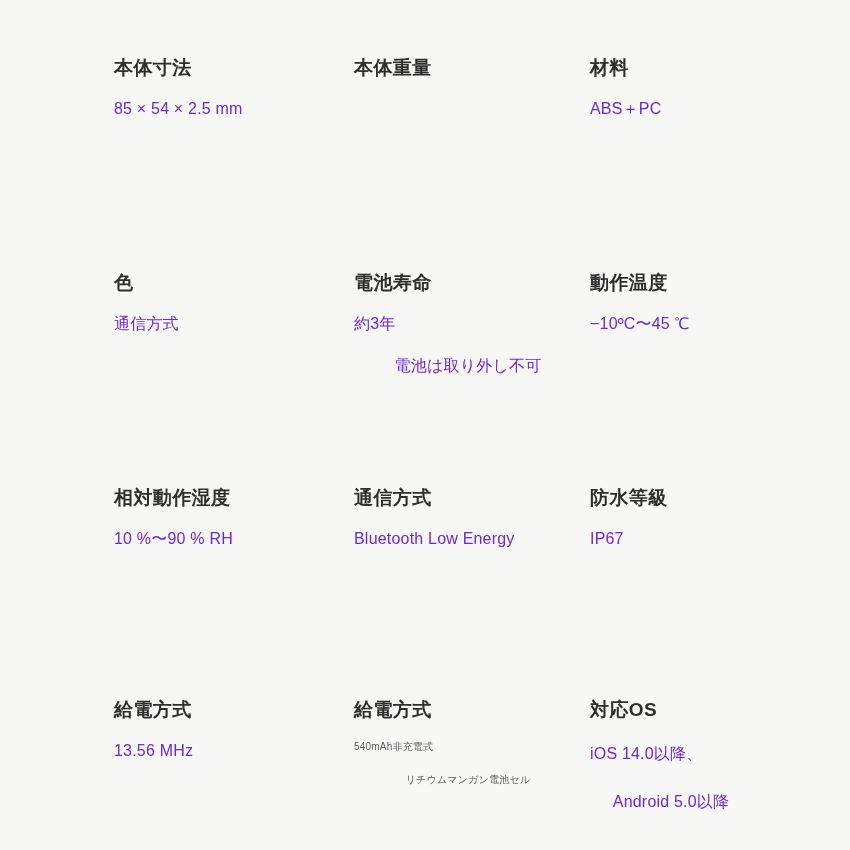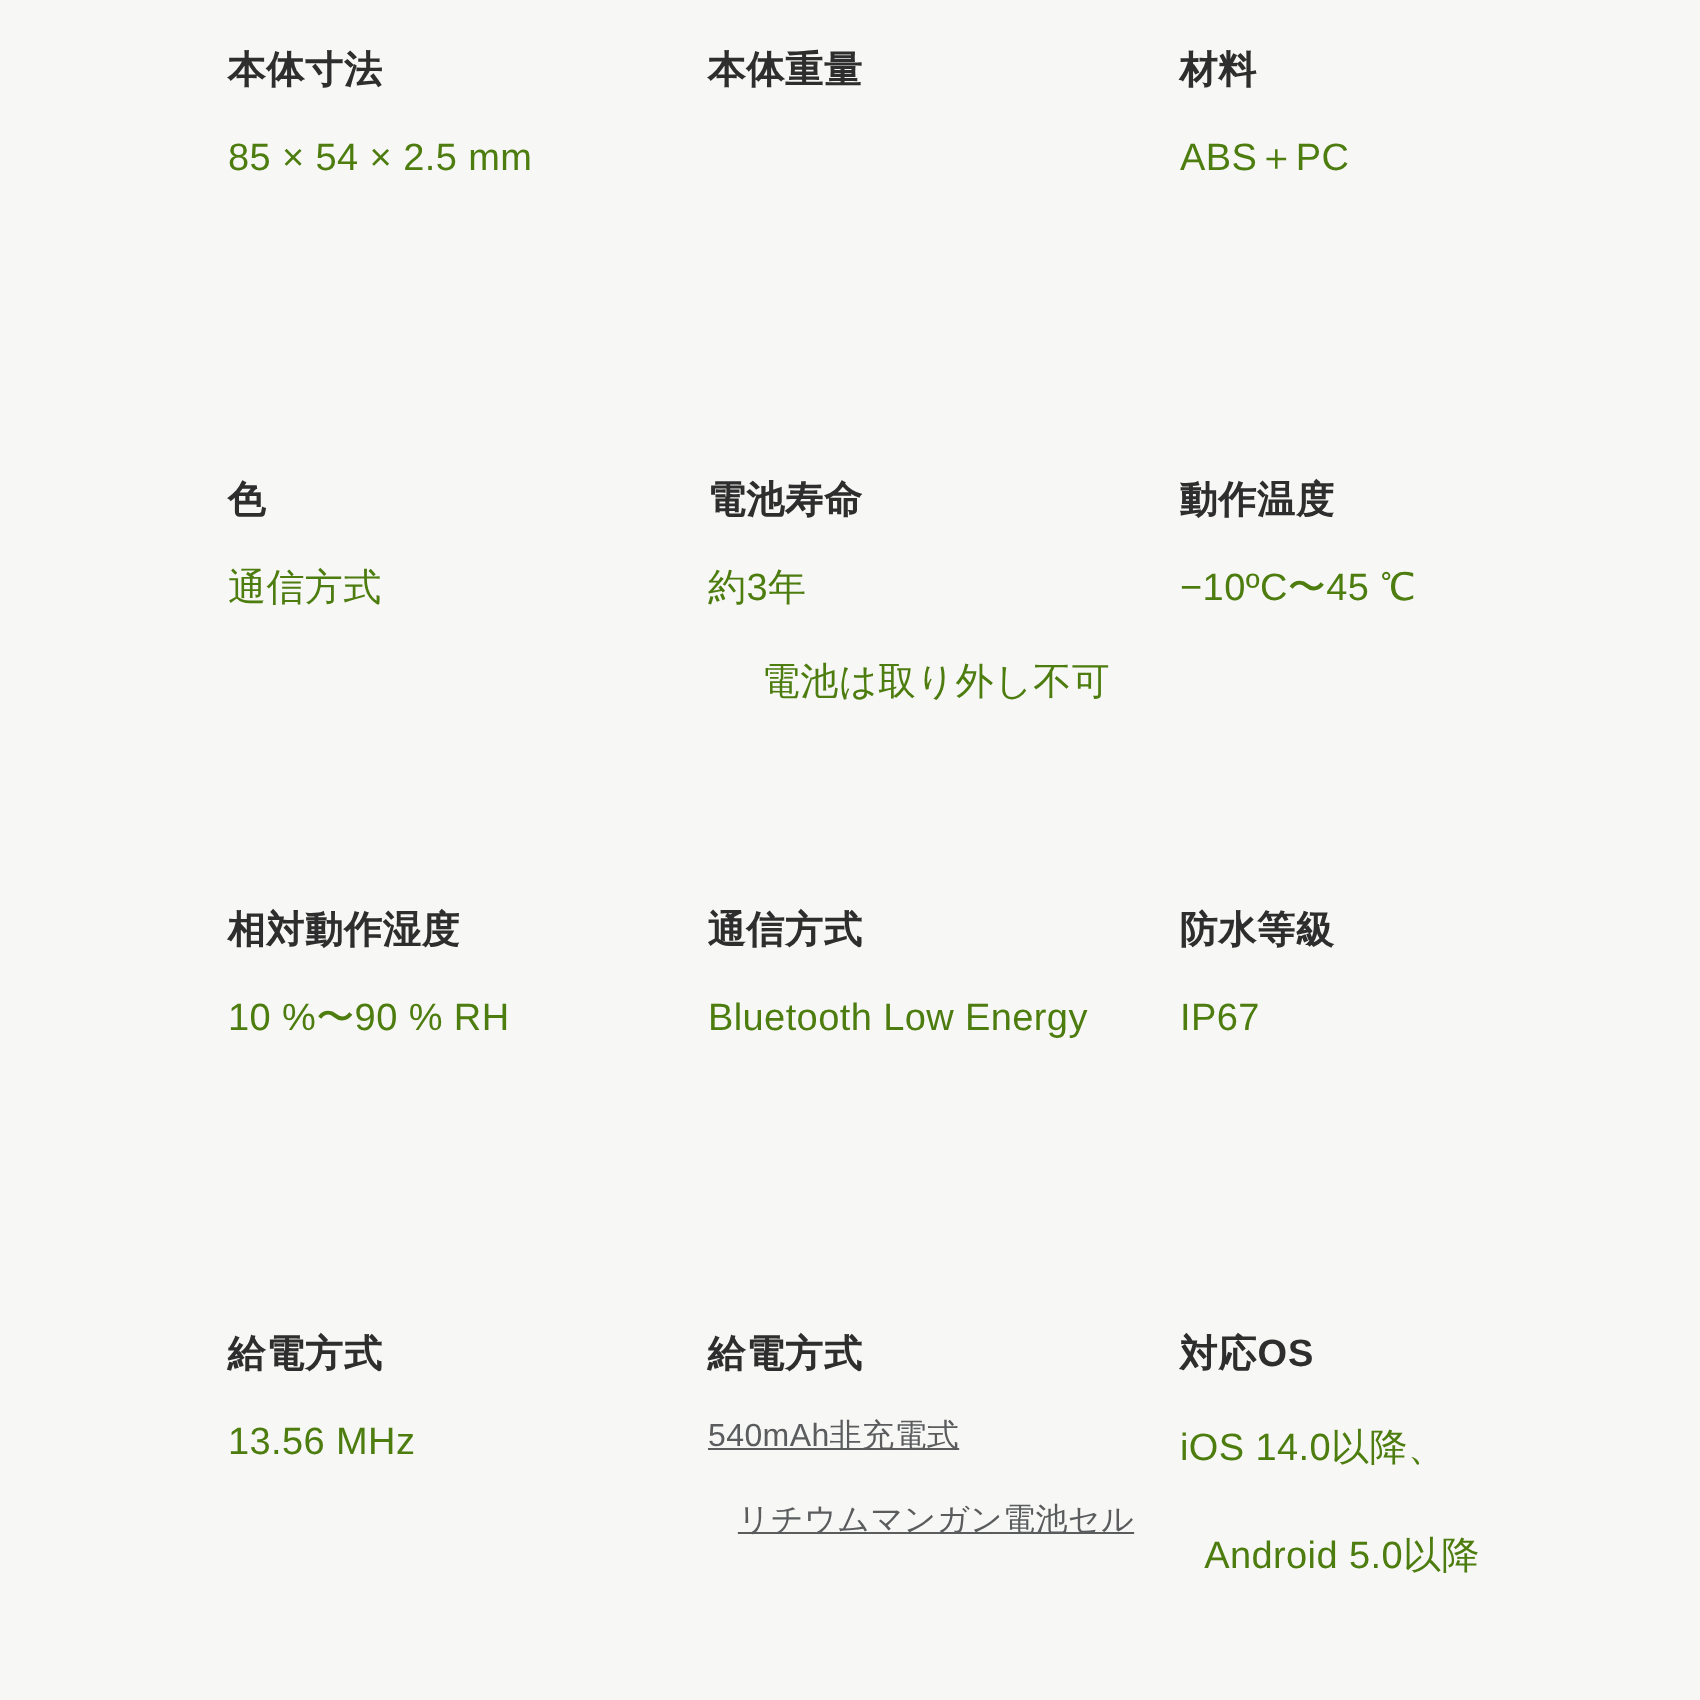--- a/index.html
+++ b/index.html
@@ -12,53 +12,52 @@
     background: #f7f7f5;
     font-family: "Liberation Sans", sans-serif;
     color: #3f3f3f;
     overflow: hidden;
   }
   .spec-sheet {
     position: relative;
     width: 850px;
     height: 850px;
     box-sizing: border-box;
-    padding: 24px 90px 0 114px;
+    padding: 56px 90px 0 114px;
   }
   .spec-grid {
     display: grid;
     grid-template-columns: 240px 236px 1fr;
     grid-template-rows: 215px 215px 212px auto;
   }
   .spec-cell {
     padding-right: 8px;
   }
   .spec-title {
     font-size: 19px;
     font-weight: bold;
     color: #2e2e2e;
     letter-spacing: 0.4px;
     line-height: 1.3;
     margin: 0 0 16px 0;
   }
   .spec-value {
-    font-size: 19px;
-    color: #4d7c0f;
+    font-size: 16px;
+    color: #6d28d9;
     line-height: 1.55;
     margin: 0;
     letter-spacing: 0.2px;
   }
   .spec-value + .spec-value {
     margin-top: 18px;
     text-align: center;
   }
   .spec-value.small {
-    font-size: 16px;
+    font-size: 10px;
     color: #5a5c5e;
-    text-decoration: underline;
   }
   .spec-value.small + .spec-value.small {
     margin-top: 18px;
   }
   .spec-value.roomy {
     line-height: 1.9;
   }
 </style>
 </head>
 <body>

